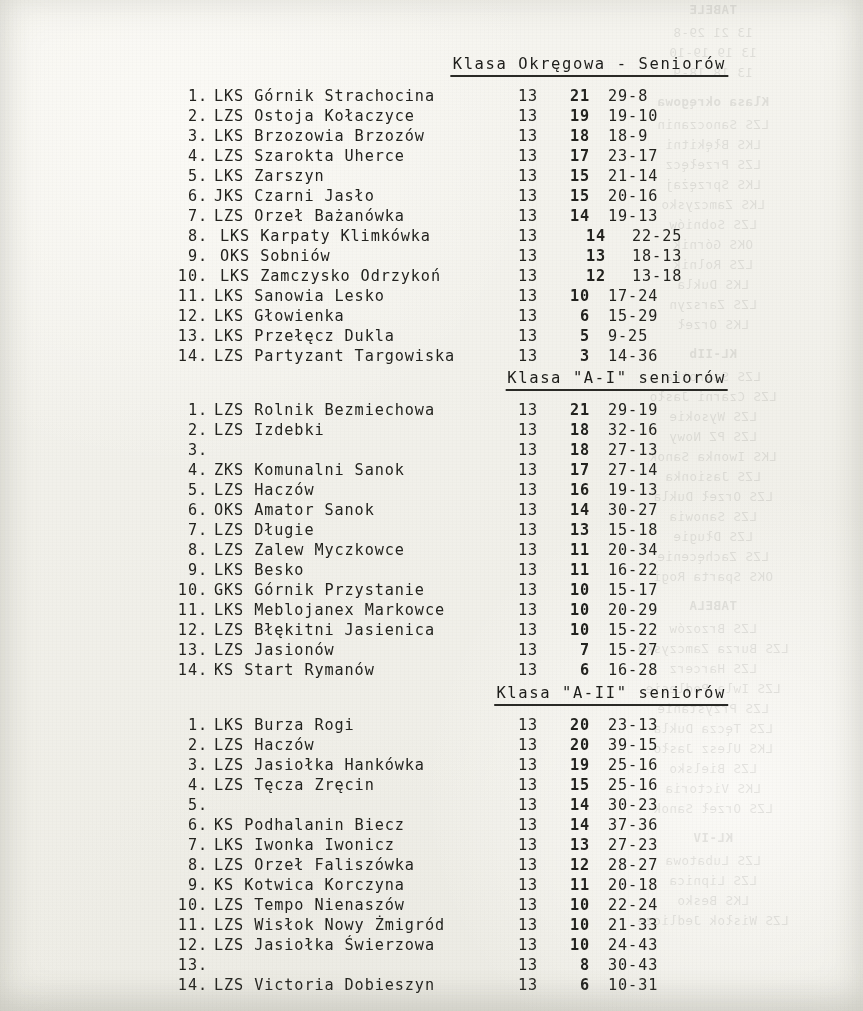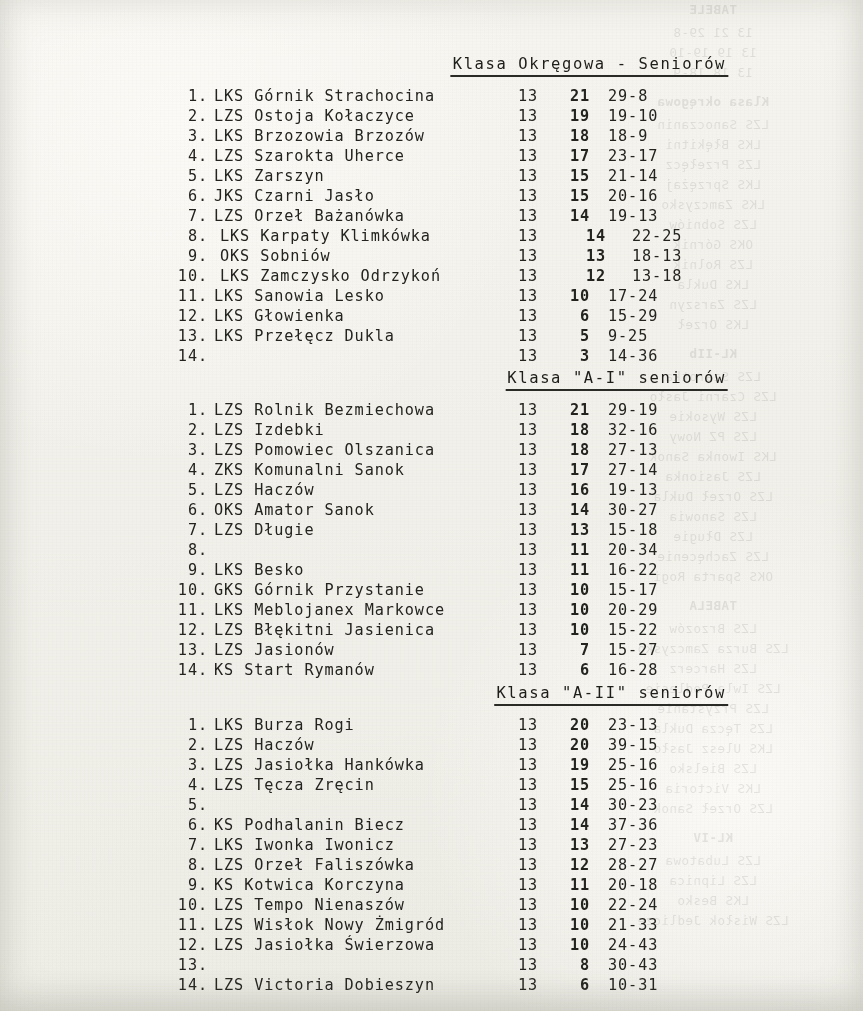--- a/index.html
+++ b/index.html
@@ -150,37 +150,37 @@
           <div class="row"><span class="c-rank">4.</span><span class="c-club">LZS Szarokta Uherce</span><span class="c-played">13</span><span class="c-pts">17</span><span class="c-goals">23-17</span></div>
           <div class="row"><span class="c-rank">5.</span><span class="c-club">LKS Zarszyn</span><span class="c-played">13</span><span class="c-pts">15</span><span class="c-goals">21-14</span></div>
           <div class="row"><span class="c-rank">6.</span><span class="c-club">JKS Czarni Jasło</span><span class="c-played">13</span><span class="c-pts">15</span><span class="c-goals">20-16</span></div>
           <div class="row"><span class="c-rank">7.</span><span class="c-club">LZS Orzeł Bażanówka</span><span class="c-played">13</span><span class="c-pts">14</span><span class="c-goals">19-13</span></div>
           <div class="row shift"><span class="c-rank">8.</span><span class="c-club">LKS Karpaty Klimkówka</span><span class="c-played">13</span><span class="c-pts">14</span><span class="c-goals">22-25</span></div>
           <div class="row shift"><span class="c-rank">9.</span><span class="c-club">OKS Sobniów</span><span class="c-played">13</span><span class="c-pts">13</span><span class="c-goals">18-13</span></div>
           <div class="row shift"><span class="c-rank">10.</span><span class="c-club">LKS Zamczysko Odrzykoń</span><span class="c-played">13</span><span class="c-pts">12</span><span class="c-goals">13-18</span></div>
           <div class="row"><span class="c-rank">11.</span><span class="c-club">LKS Sanowia Lesko</span><span class="c-played">13</span><span class="c-pts">10</span><span class="c-goals">17-24</span></div>
           <div class="row"><span class="c-rank">12.</span><span class="c-club">LKS Głowienka</span><span class="c-played">13</span><span class="c-pts">6</span><span class="c-goals">15-29</span></div>
           <div class="row"><span class="c-rank">13.</span><span class="c-club">LKS Przełęcz Dukla</span><span class="c-played">13</span><span class="c-pts">5</span><span class="c-goals">9-25</span></div>
-          <div class="row"><span class="c-rank">14.</span><span class="c-played">13</span><span class="c-pts">3</span><span class="c-goals">14-36</span></div>
+          <div class="row"><span class="c-rank">14.</span><span class="c-club">LZS Partyzant Targowiska</span><span class="c-played">13</span><span class="c-pts">3</span><span class="c-goals">14-36</span></div>
         </div>
     </div>
 
     <div class="table-block" id="block-1" style="top:368px;">
       <div class="title-wrap">
         <span class="tbl-title">Klasa "A-I" seniorów</span>
       </div>
       <div class="rows" id="rows-1">
           <div class="row"><span class="c-rank">1.</span><span class="c-club">LZS Rolnik Bezmiechowa</span><span class="c-played">13</span><span class="c-pts">21</span><span class="c-goals">29-19</span></div>
           <div class="row"><span class="c-rank">2.</span><span class="c-club">LZS Izdebki</span><span class="c-played">13</span><span class="c-pts">18</span><span class="c-goals">32-16</span></div>
-          <div class="row"><span class="c-rank">3.</span><span class="c-club">LZS Pomowiec Olszanica</span><span class="c-played">13</span><span class="c-pts">18</span><span class="c-goals">27-13</span></div>
+          <div class="row"><span class="c-rank">3.</span><span class="c-played">13</span><span class="c-pts">18</span><span class="c-goals">27-13</span></div>
           <div class="row"><span class="c-rank">4.</span><span class="c-club">ZKS Komunalni Sanok</span><span class="c-played">13</span><span class="c-pts">17</span><span class="c-goals">27-14</span></div>
           <div class="row"><span class="c-rank">5.</span><span class="c-club">LZS Haczów</span><span class="c-played">13</span><span class="c-pts">16</span><span class="c-goals">19-13</span></div>
           <div class="row"><span class="c-rank">6.</span><span class="c-club">OKS Amator Sanok</span><span class="c-played">13</span><span class="c-pts">14</span><span class="c-goals">30-27</span></div>
           <div class="row"><span class="c-rank">7.</span><span class="c-club">LZS Długie</span><span class="c-played">13</span><span class="c-pts">13</span><span class="c-goals">15-18</span></div>
-          <div class="row"><span class="c-rank">8.</span><span class="c-played">13</span><span class="c-pts">11</span><span class="c-goals">20-34</span></div>
+          <div class="row"><span class="c-rank">8.</span><span class="c-club">LZS Zalew Myczkowce</span><span class="c-played">13</span><span class="c-pts">11</span><span class="c-goals">20-34</span></div>
           <div class="row"><span class="c-rank">9.</span><span class="c-club">LKS Besko</span><span class="c-played">13</span><span class="c-pts">11</span><span class="c-goals">16-22</span></div>
           <div class="row"><span class="c-rank">10.</span><span class="c-club">GKS Górnik Przystanie</span><span class="c-played">13</span><span class="c-pts">10</span><span class="c-goals">15-17</span></div>
           <div class="row"><span class="c-rank">11.</span><span class="c-club">LKS Meblojanex Markowce</span><span class="c-played">13</span><span class="c-pts">10</span><span class="c-goals">20-29</span></div>
           <div class="row"><span class="c-rank">12.</span><span class="c-club">LZS Błękitni Jasienica</span><span class="c-played">13</span><span class="c-pts">10</span><span class="c-goals">15-22</span></div>
           <div class="row"><span class="c-rank">13.</span><span class="c-club">LZS Jasionów</span><span class="c-played">13</span><span class="c-pts">7</span><span class="c-goals">15-27</span></div>
           <div class="row"><span class="c-rank">14.</span><span class="c-club">KS Start Rymanów</span><span class="c-played">13</span><span class="c-pts">6</span><span class="c-goals">16-28</span></div>
         </div>
     </div>
 
     <div class="table-block" id="block-2" style="top:683px;">

